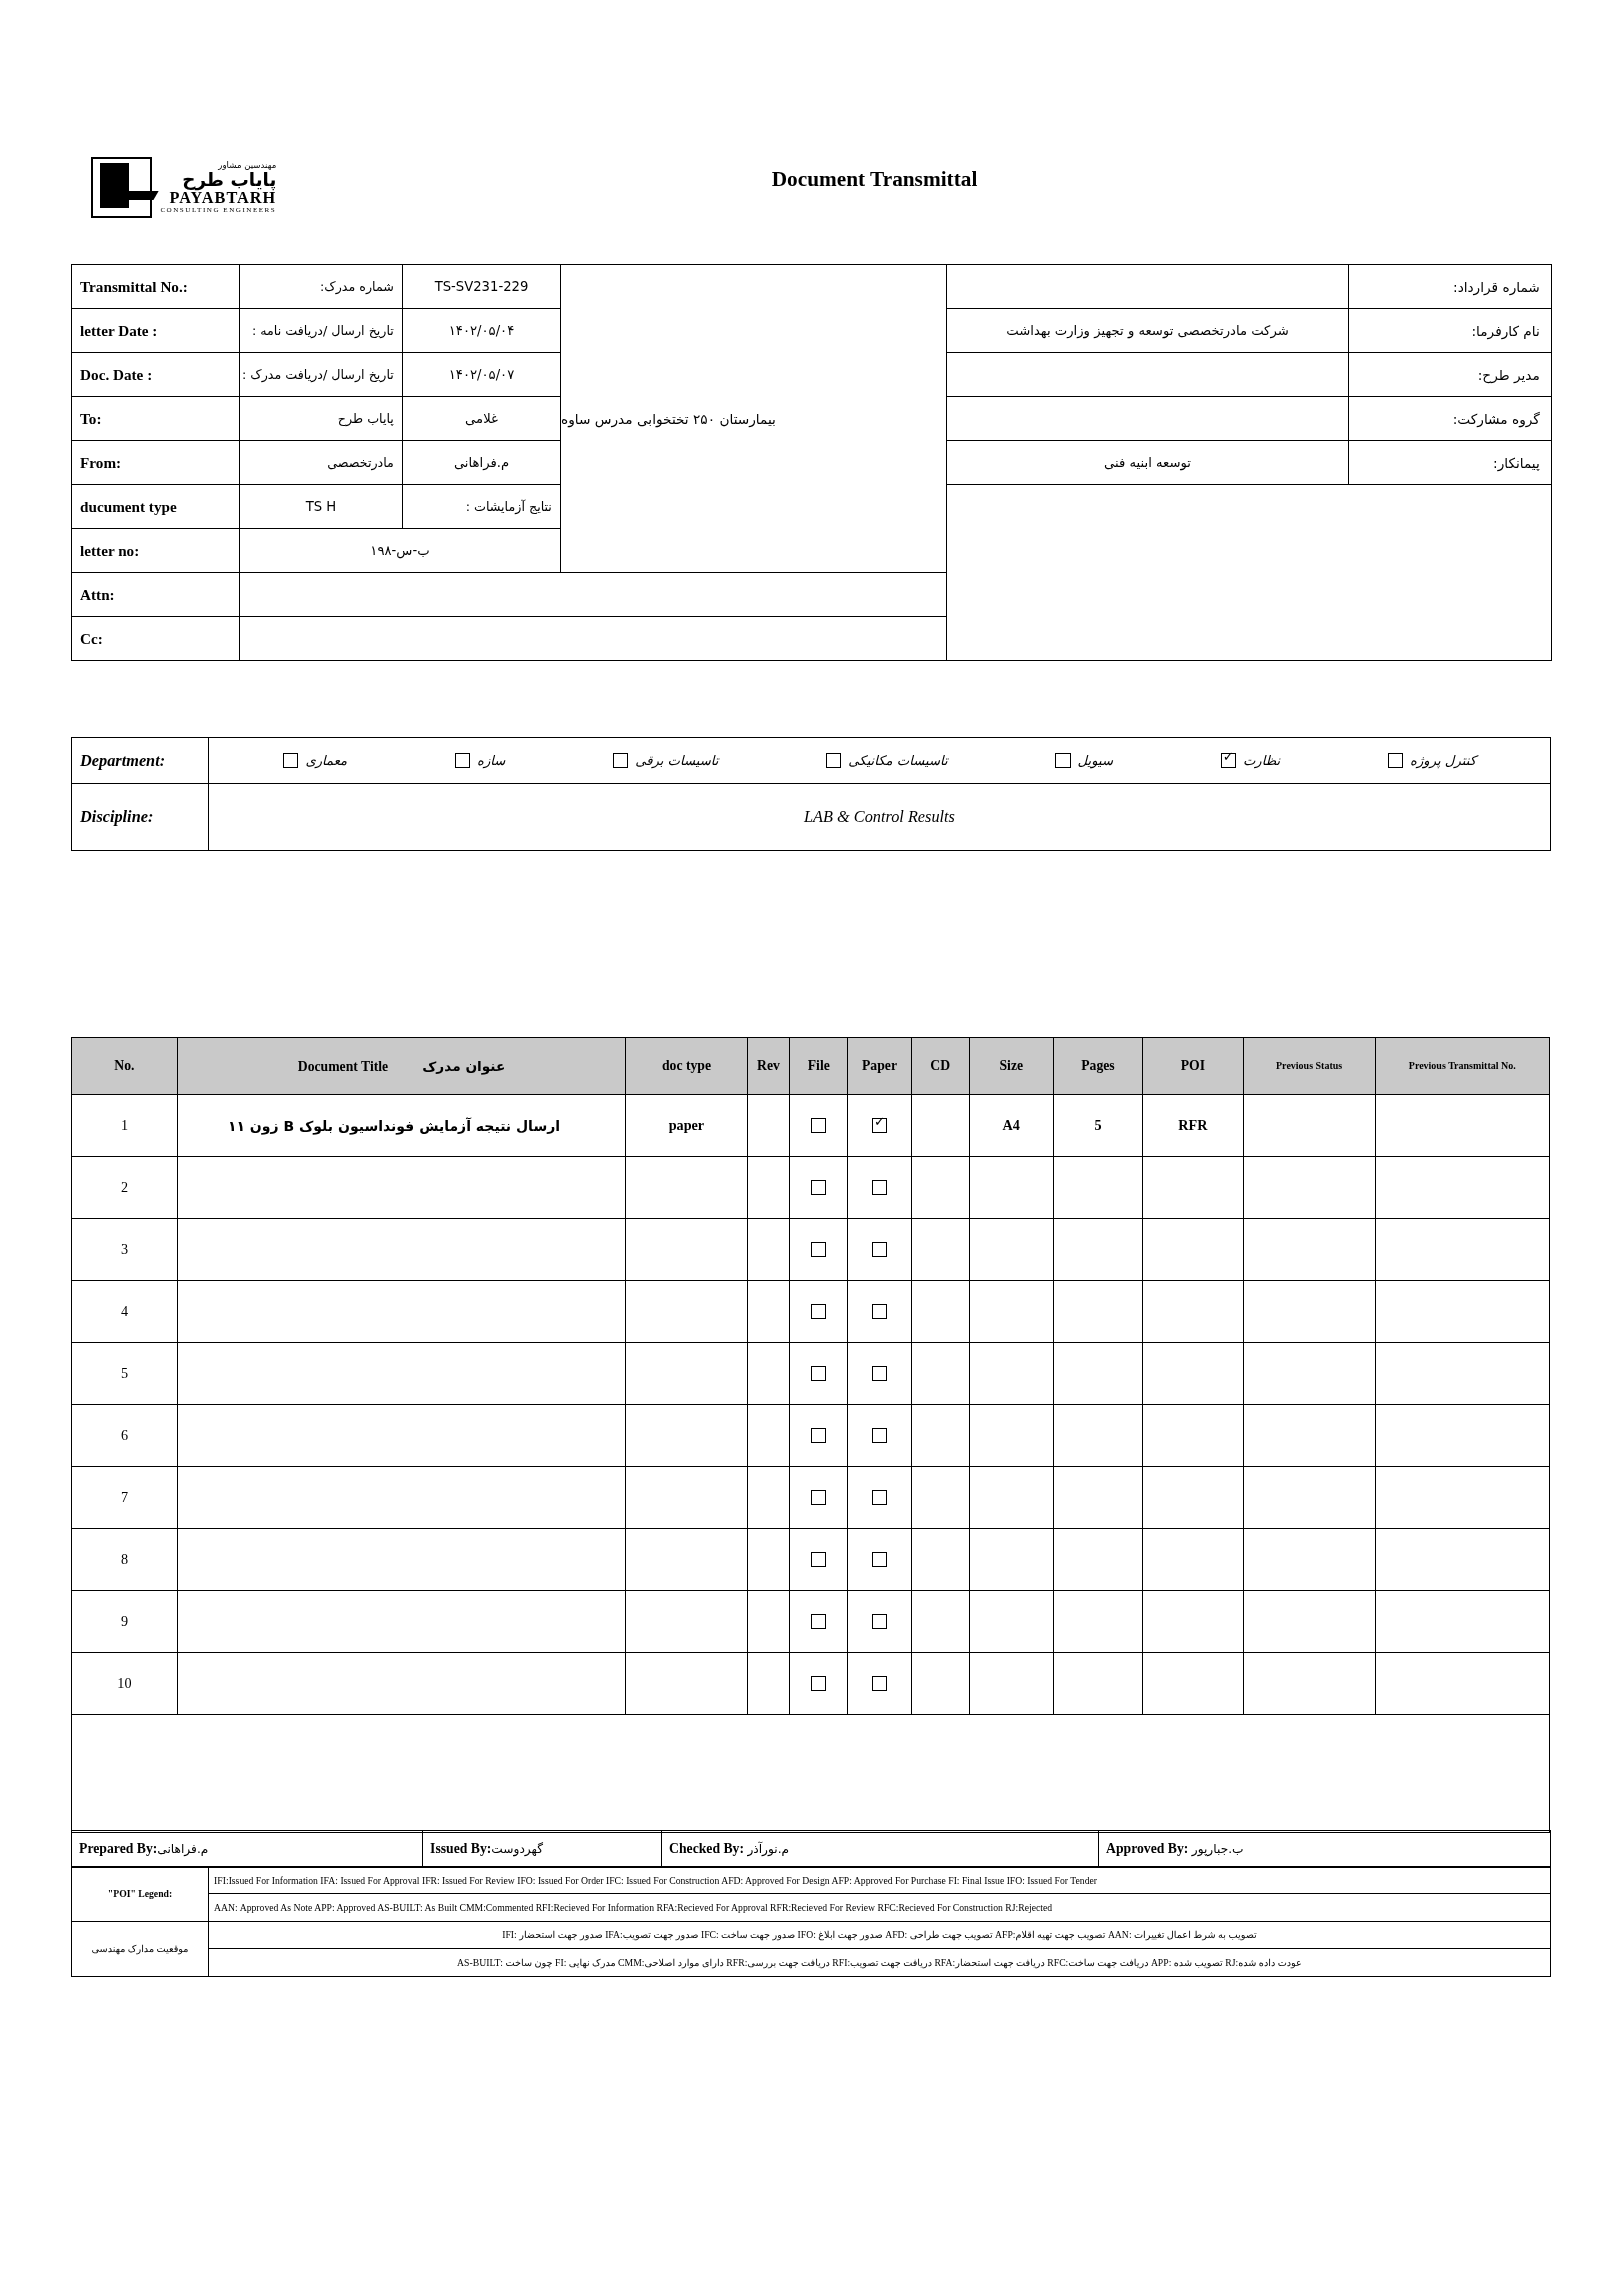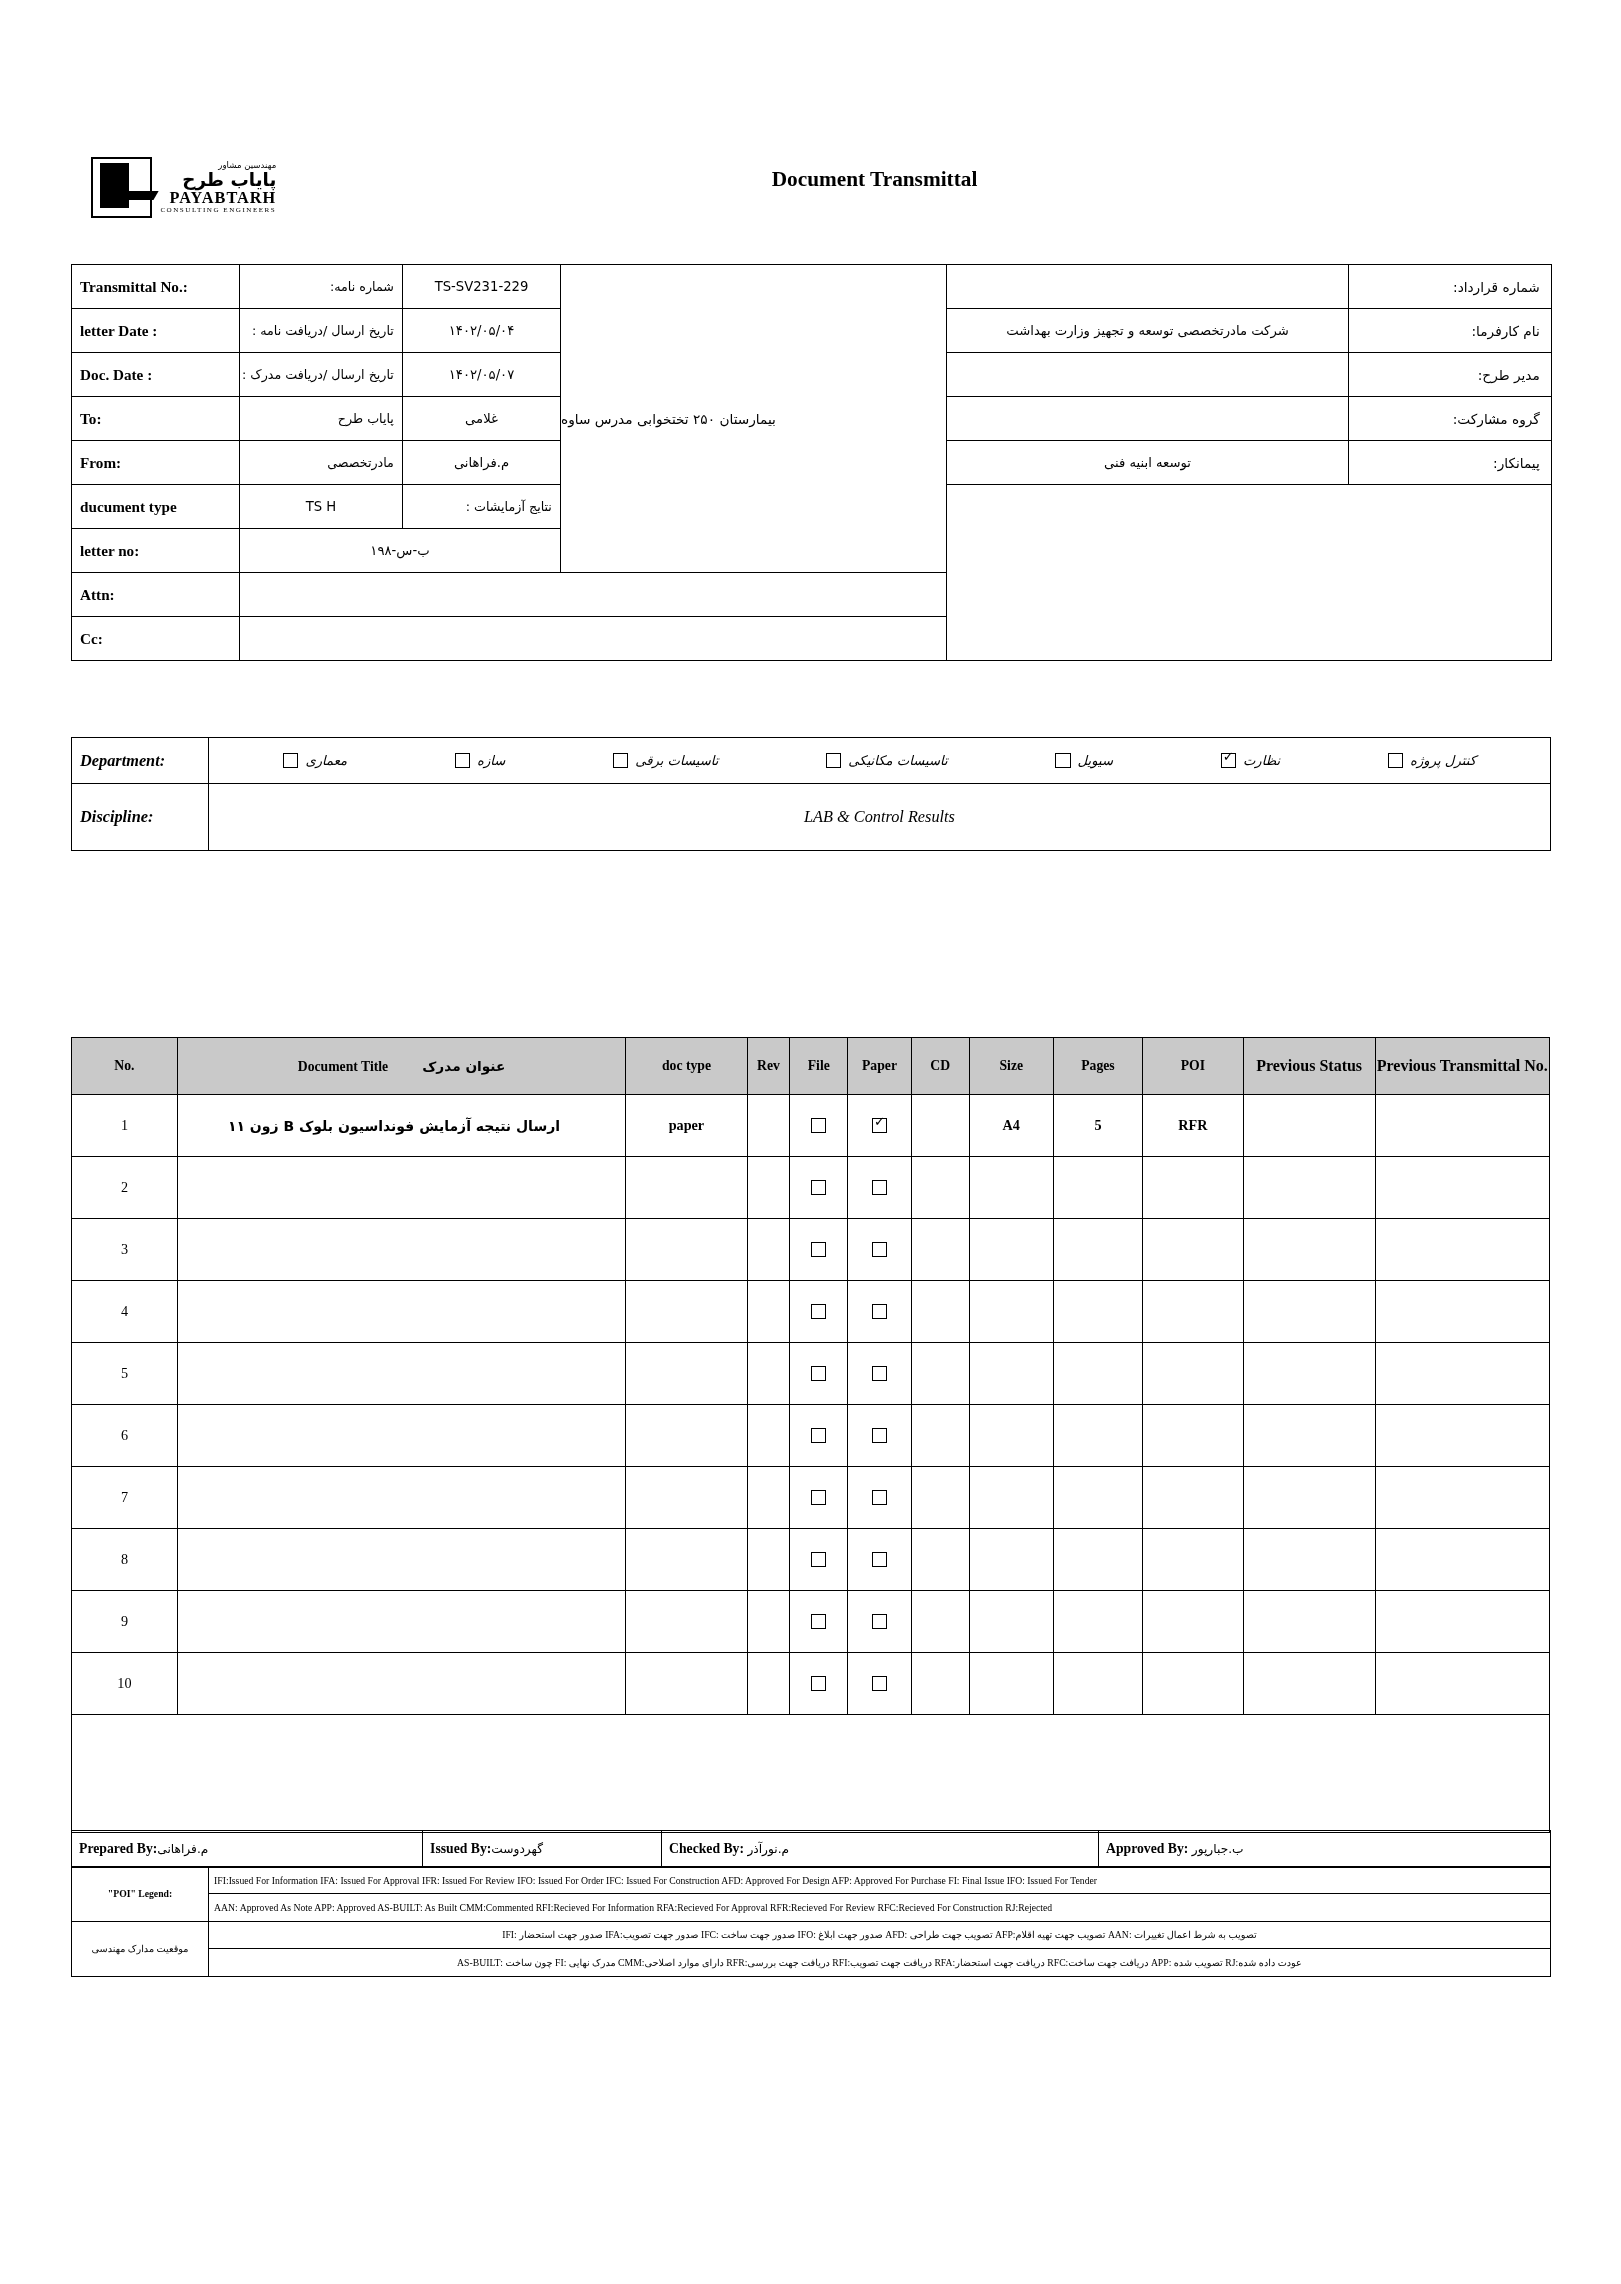--- a/index.html
+++ b/index.html
@@ -204,21 +204,21 @@
   }
   .docs-table th {
     background: #c9c9c9;
     height: 56px;
     font-size: 13.7px;
     font-weight: bold;
     text-align: center;
     font-family: "Liberation Serif", serif;
   }
   .docs-table th .small {
-    font-size: 16px;
+    font-size: 10px;
     line-height: 1.15;
     display: block;
   }
   .docs-table td { height: 61px; text-align: center; }
   .title-cell {
     text-align: right;
     padding-right: 15.2px;
     direction: rtl;
     font-size: 14px;
     font-weight: bold;
@@ -305,21 +305,21 @@
       <col style="width:168px">
       <col style="width:163px">
       <col style="width:158px">
       <col style="width:386px">
       <col style="width:402px">
       <col style="width:203px">
     </colgroup>
     <tbody>
       <tr>
         <td class="lbl-en">Transmittal No.:</td>
-        <td class="lbl-fa">شماره نامه:</td>
+        <td class="lbl-fa">شماره مدرک:</td>
         <td class="val-c">TS-SV231-229</td>
         <td rowspan="7" class="val-mid fa">بیمارستان ۲۵۰ تختخوابی مدرس ساوه</td>
         <td class="right-val"></td>
         <td class="right-lbl">شماره قرارداد:</td>
       </tr>
       <tr>
         <td class="lbl-en">letter Date  :</td>
         <td class="lbl-fa">تاریخ ارسال /دریافت نامه  :</td>
         <td class="val-c">۱۴۰۲/۰۵/۰۴</td>
         <td class="right-val">شرکت مادرتخصصی توسعه و تجهیز وزارت بهداشت</td>

